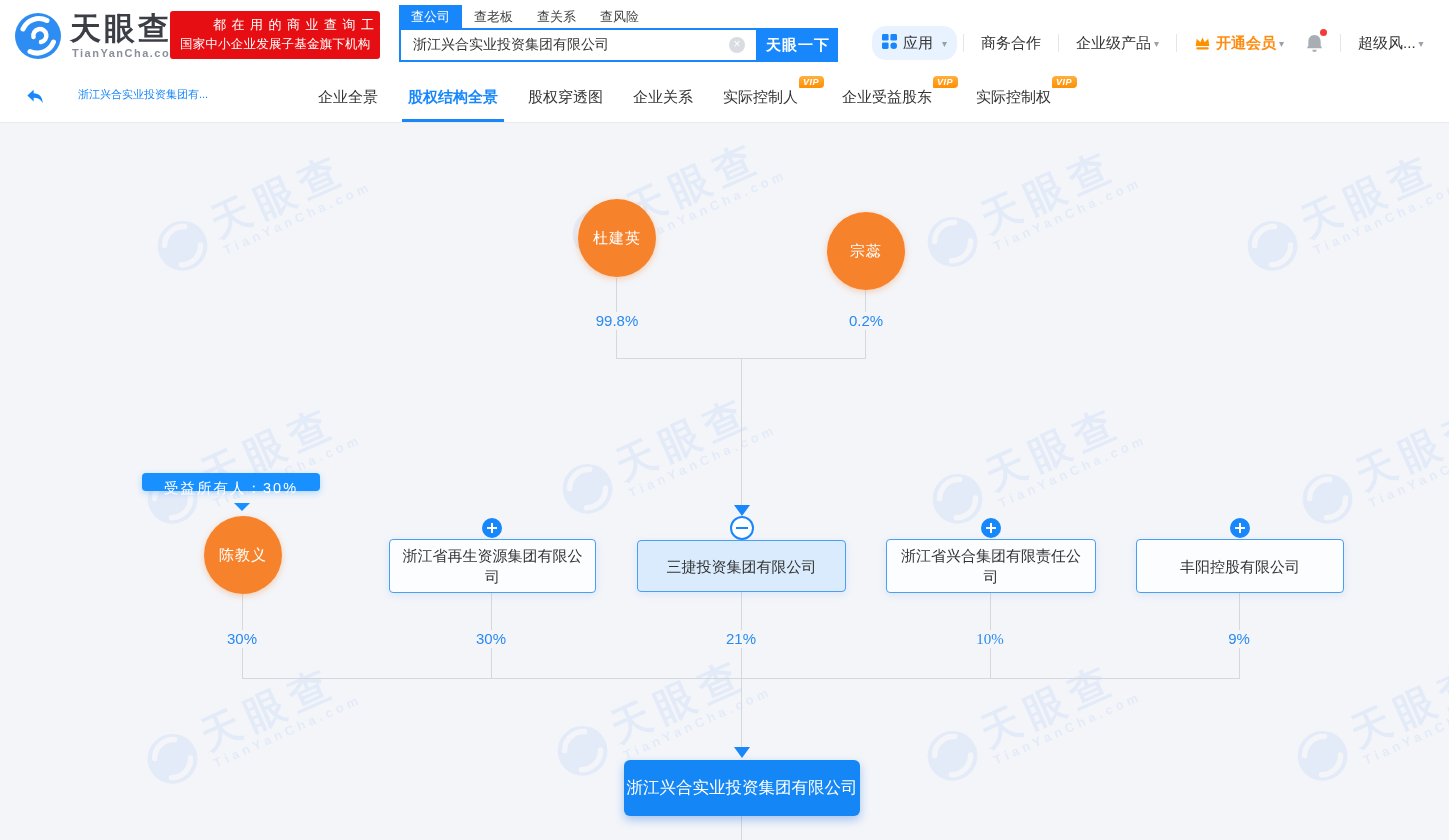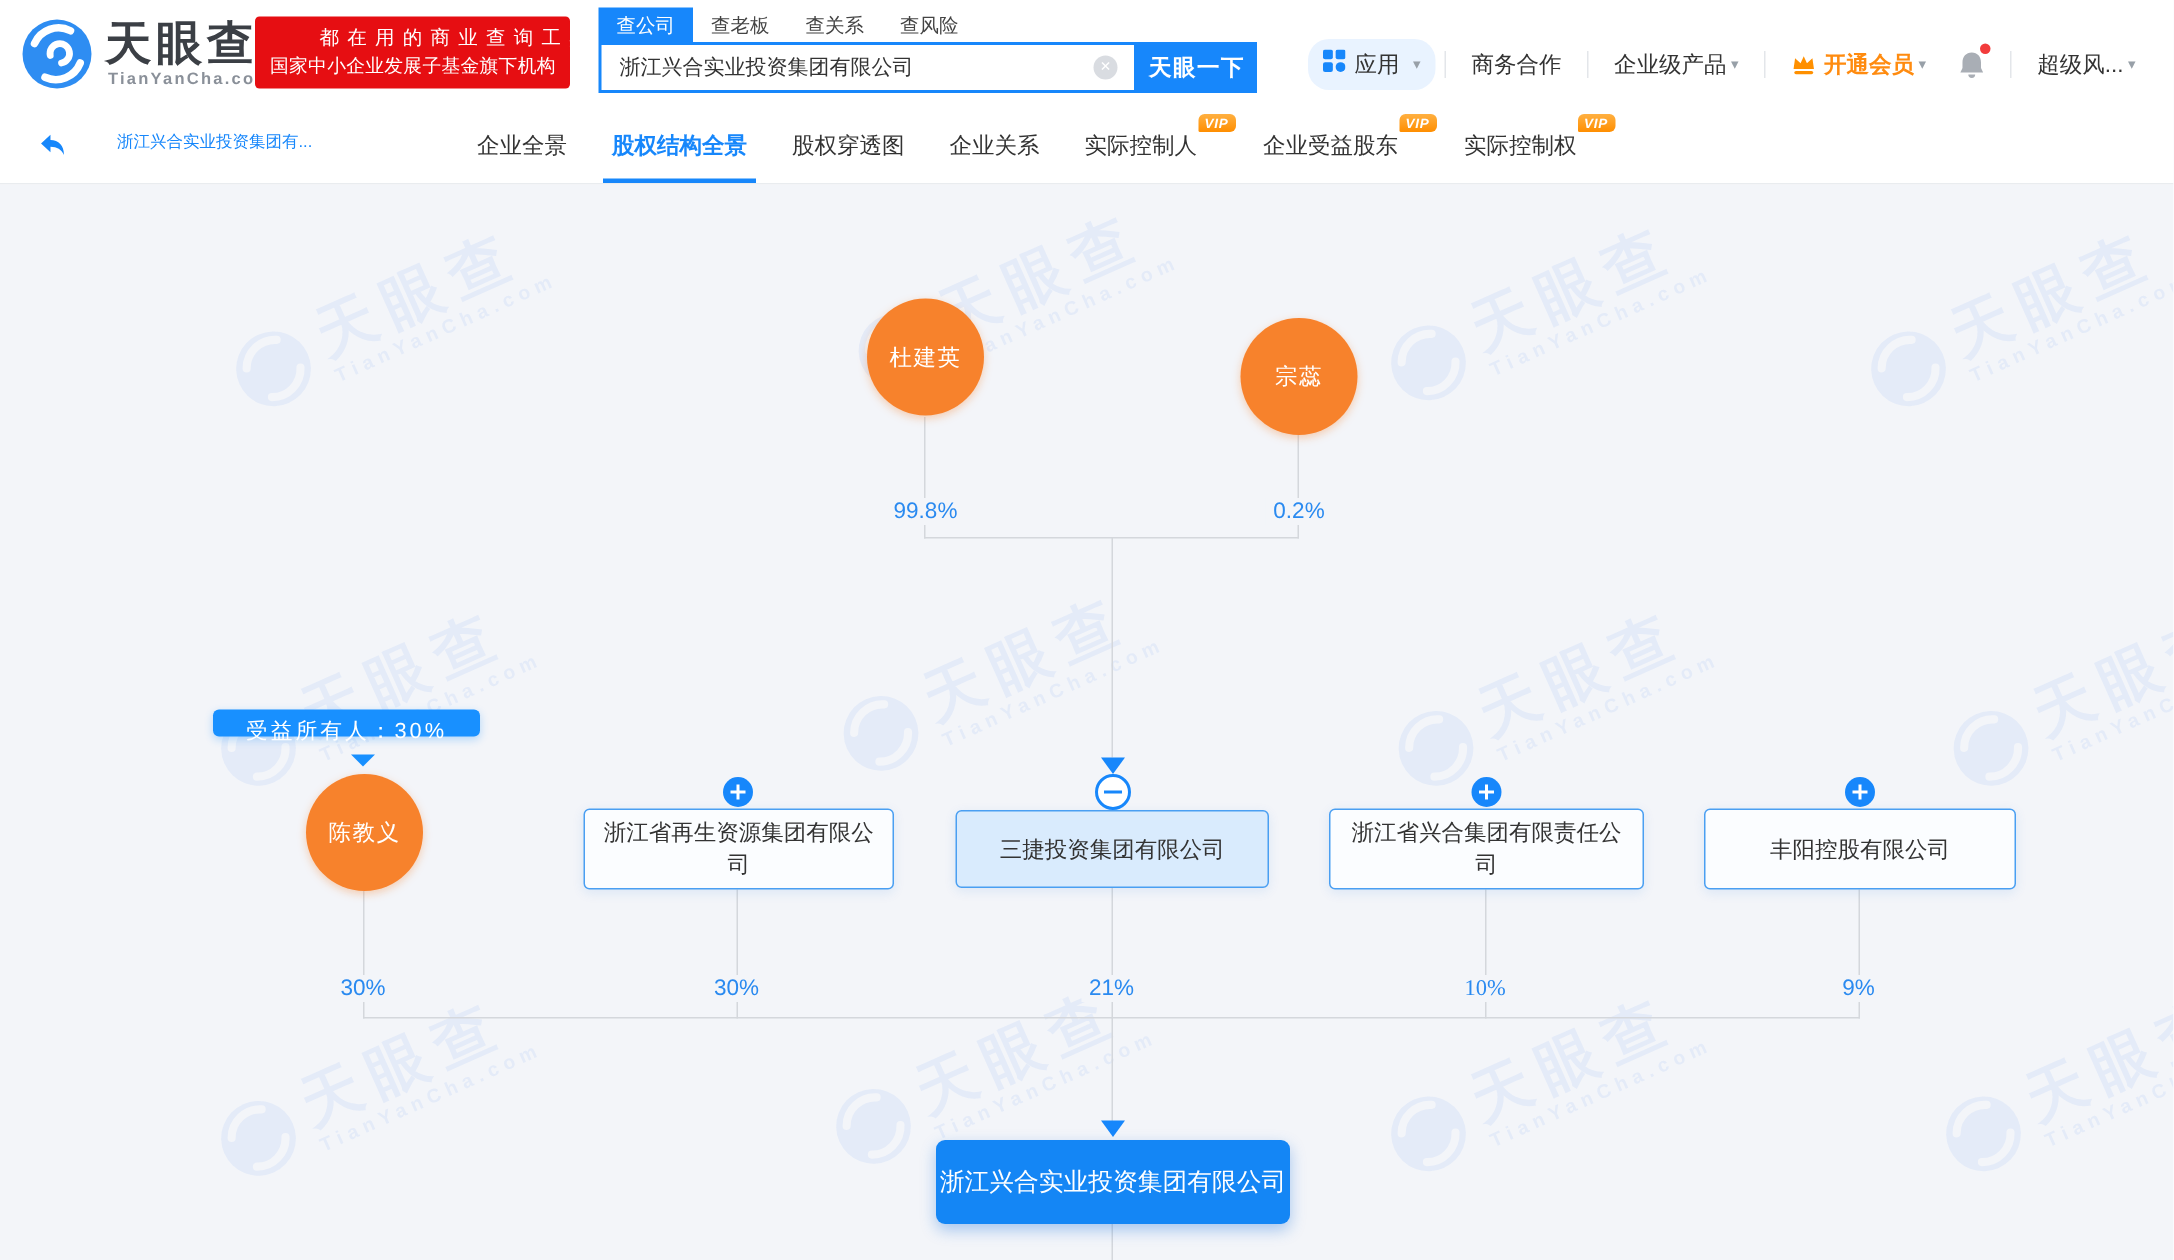--- a/index.html
+++ b/index.html
@@ -41,21 +41,21 @@
   .subtab { position:relative; height:50px; display:flex; align-items:center; font-size:15px; color:#333; margin-right:30px; cursor:pointer; white-space:nowrap; }
   .subtab.hasvip { margin-right:44px; }
   .subtab.active { color:#1787fb; font-weight:bold; }
   .subtab.active::after { content:""; position:absolute; left:-6px; right:-6px; bottom:0; height:3px; background:#1787fb; }
   .vip-badge { position:absolute; top:4px; right:-26px; background:linear-gradient(180deg,#ffb041,#ff8e00); color:#fff; font-size:9px; font-style:italic; font-weight:bold; padding:1px 5px 1px 4px; border-radius:4px 4px 4px 1px; letter-spacing:.5px; }
 
   
   #canvas { position:relative; width:1449px; height:717px; background:#f3f5f9; overflow:hidden; }
   .line { position:absolute; background:#d4d7dc; z-index:1; }
   .pcircle { position:absolute; width:78px; height:78px; border-radius:50%; background:#f7822c; color:#fff; font-size:15px; letter-spacing:1px; display:flex; align-items:center; justify-content:center; z-index:2; cursor:pointer; box-shadow:0 2px 6px rgba(247,130,44,.35); }
-  .pct { position:absolute; transform:translateX(-50%); background:#f3f5f9; color:#2a8af0; font-size:15px; padding:0 5px; z-index:2; line-height:18px;margin-top:20px; }
+  .pct { position:absolute; transform:translateX(-50%); background:#f3f5f9; color:#2a8af0; font-size:15px; padding:0 5px; z-index:2; line-height:18px; }
   .cbox { position:absolute; border:1px solid #4a9ff2; border-radius:4px; background:#fbfdff; color:#333; font-size:15px; display:flex; align-items:center; justify-content:center; text-align:center; line-height:21px; padding:4px 12px; z-index:2; cursor:pointer; box-shadow:0 2px 8px rgba(24,110,220,.10); }
   .cbox.hl { background:#d9ebfd; }
   .plus-ic { position:absolute; width:20px; height:20px; border-radius:50%; background:#1787fb; z-index:3; cursor:pointer; }
   .plus-ic::before { content:""; position:absolute; left:5px; top:9px; width:10px; height:2px; background:#fff; }
   .plus-ic::after { content:""; position:absolute; left:9px; top:5px; width:2px; height:10px; background:#fff; }
   .minus-ic { position:absolute; width:24px; height:24px; border-radius:50%; background:#fff; border:2px solid #1787fb; z-index:3; cursor:pointer; }
   .minus-ic::before { content:""; position:absolute; left:4px; top:9px; width:12px; height:2px; background:#1787fb; }
   .arrow-down { position:absolute; width:0; height:0; border-left:8px solid transparent; border-right:8px solid transparent; border-top:11px solid #1787fb; z-index:2; }
   .tooltip { position:absolute; height:18px; line-height:30px; background:#1890ff; color:#fff; font-size:14.5px; letter-spacing:2px; border-radius:4px; padding:0 22px; z-index:4; box-shadow:0 2px 6px rgba(24,144,255,.3); }
   .tooltip::after { content:""; position:absolute; left:92px; top:30px; border-left:8px solid transparent; border-right:8px solid transparent; border-top:8px solid #1890ff; }

